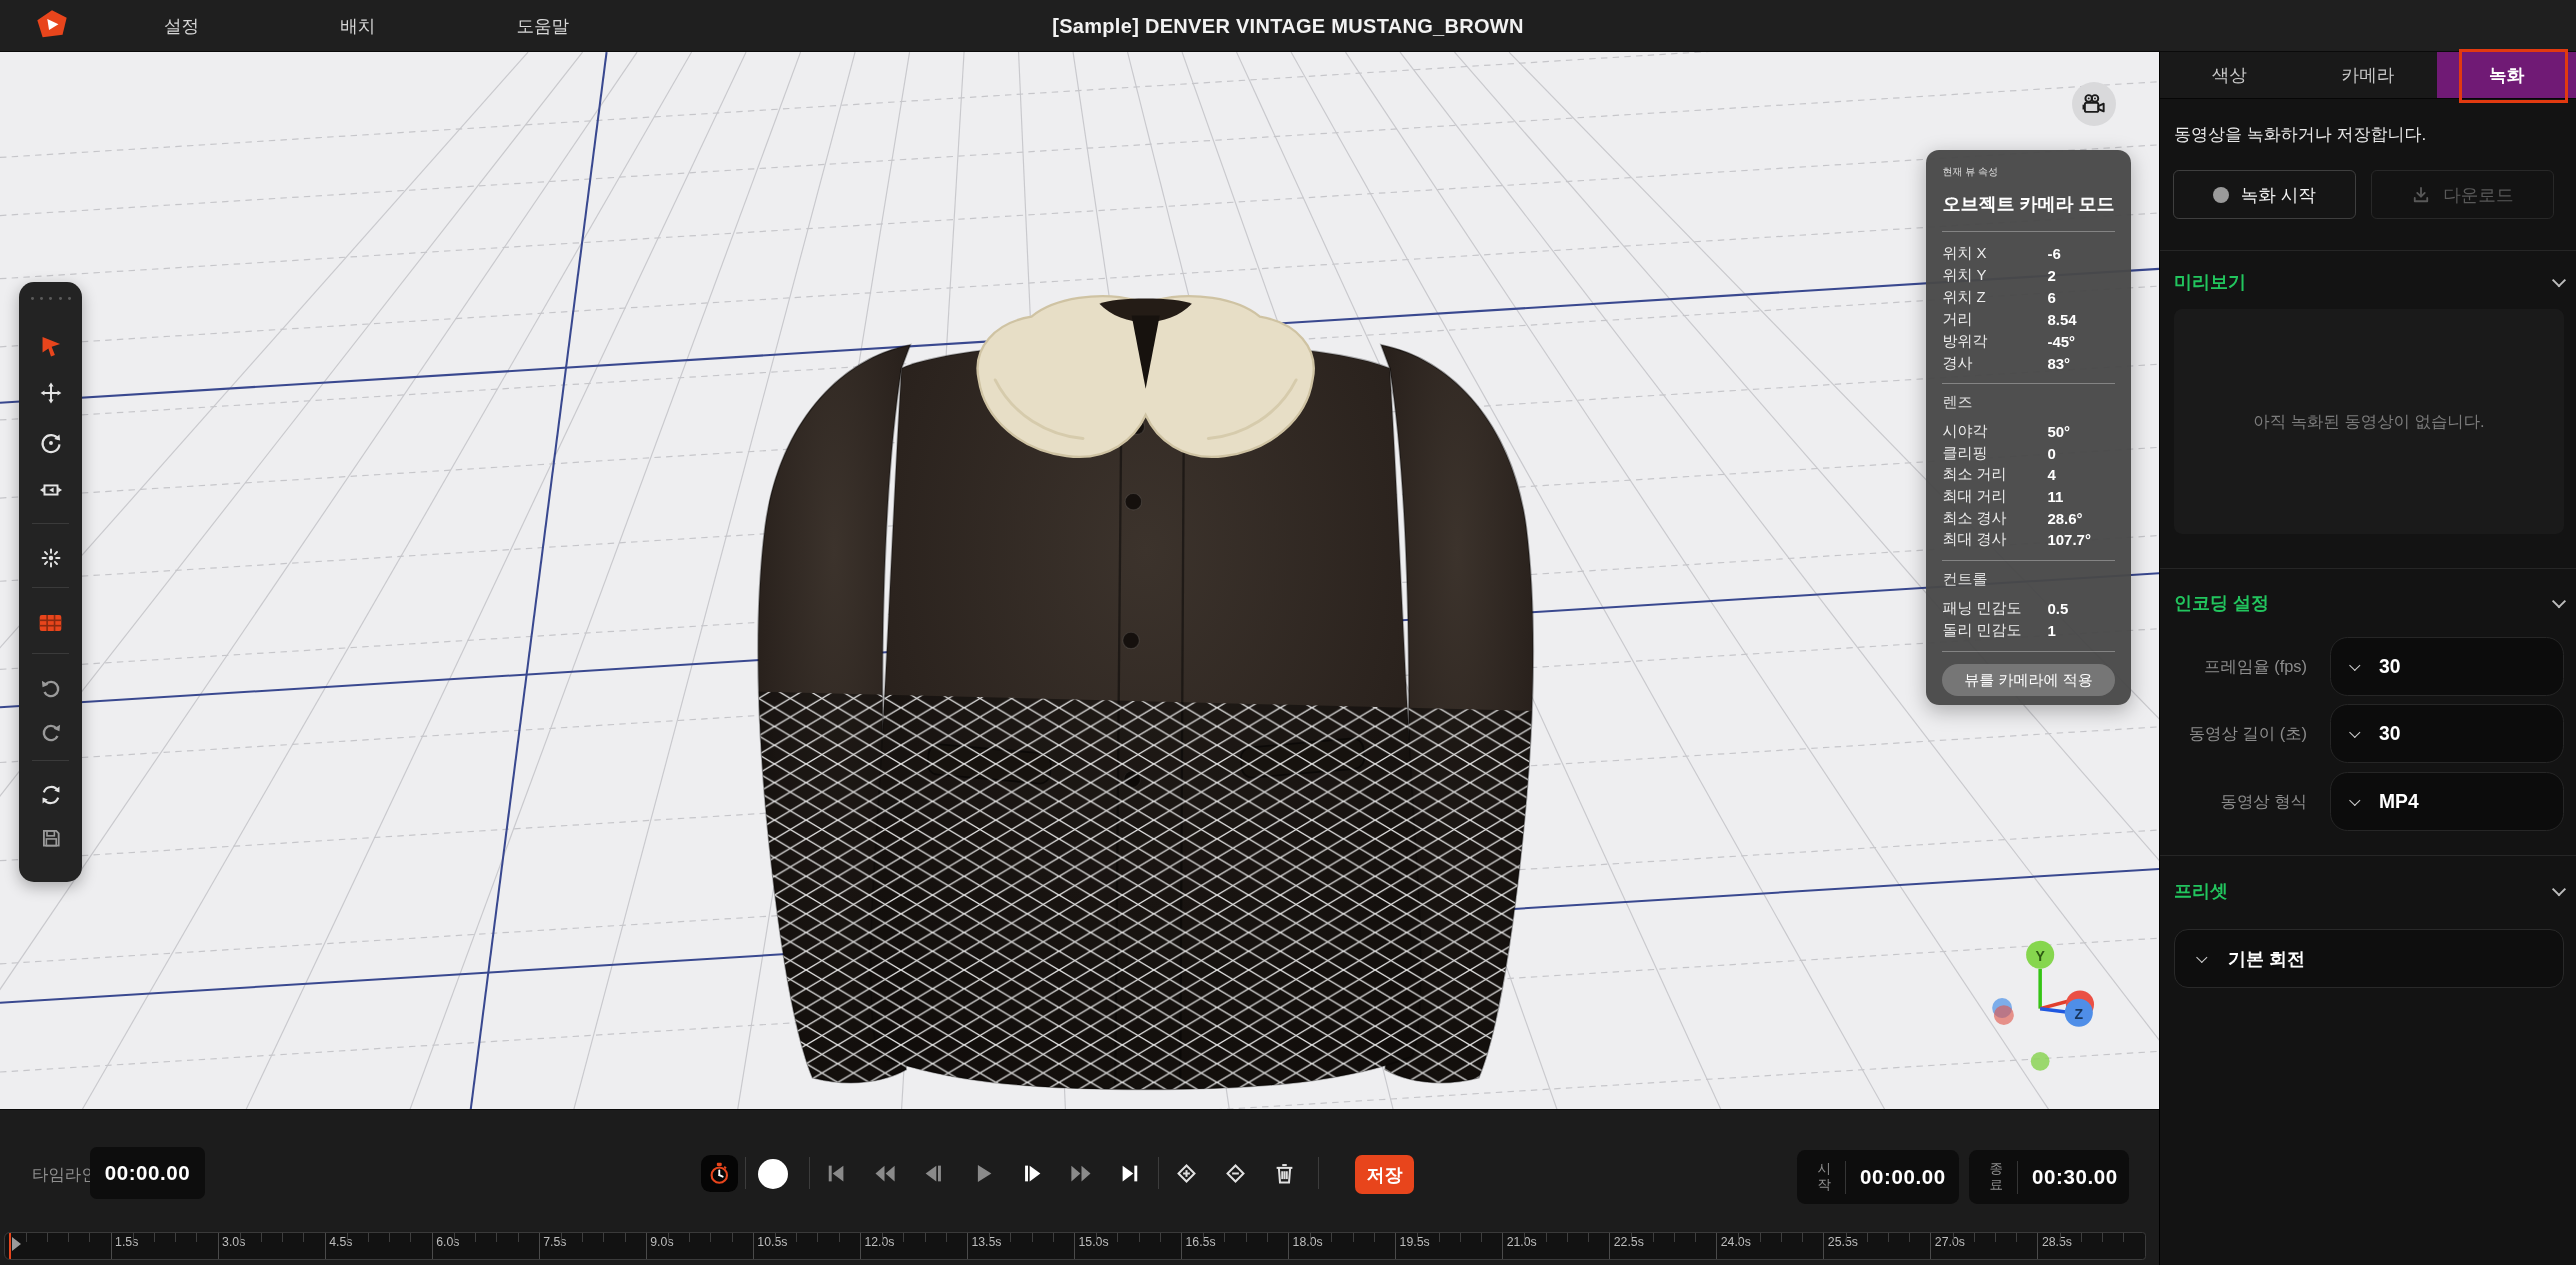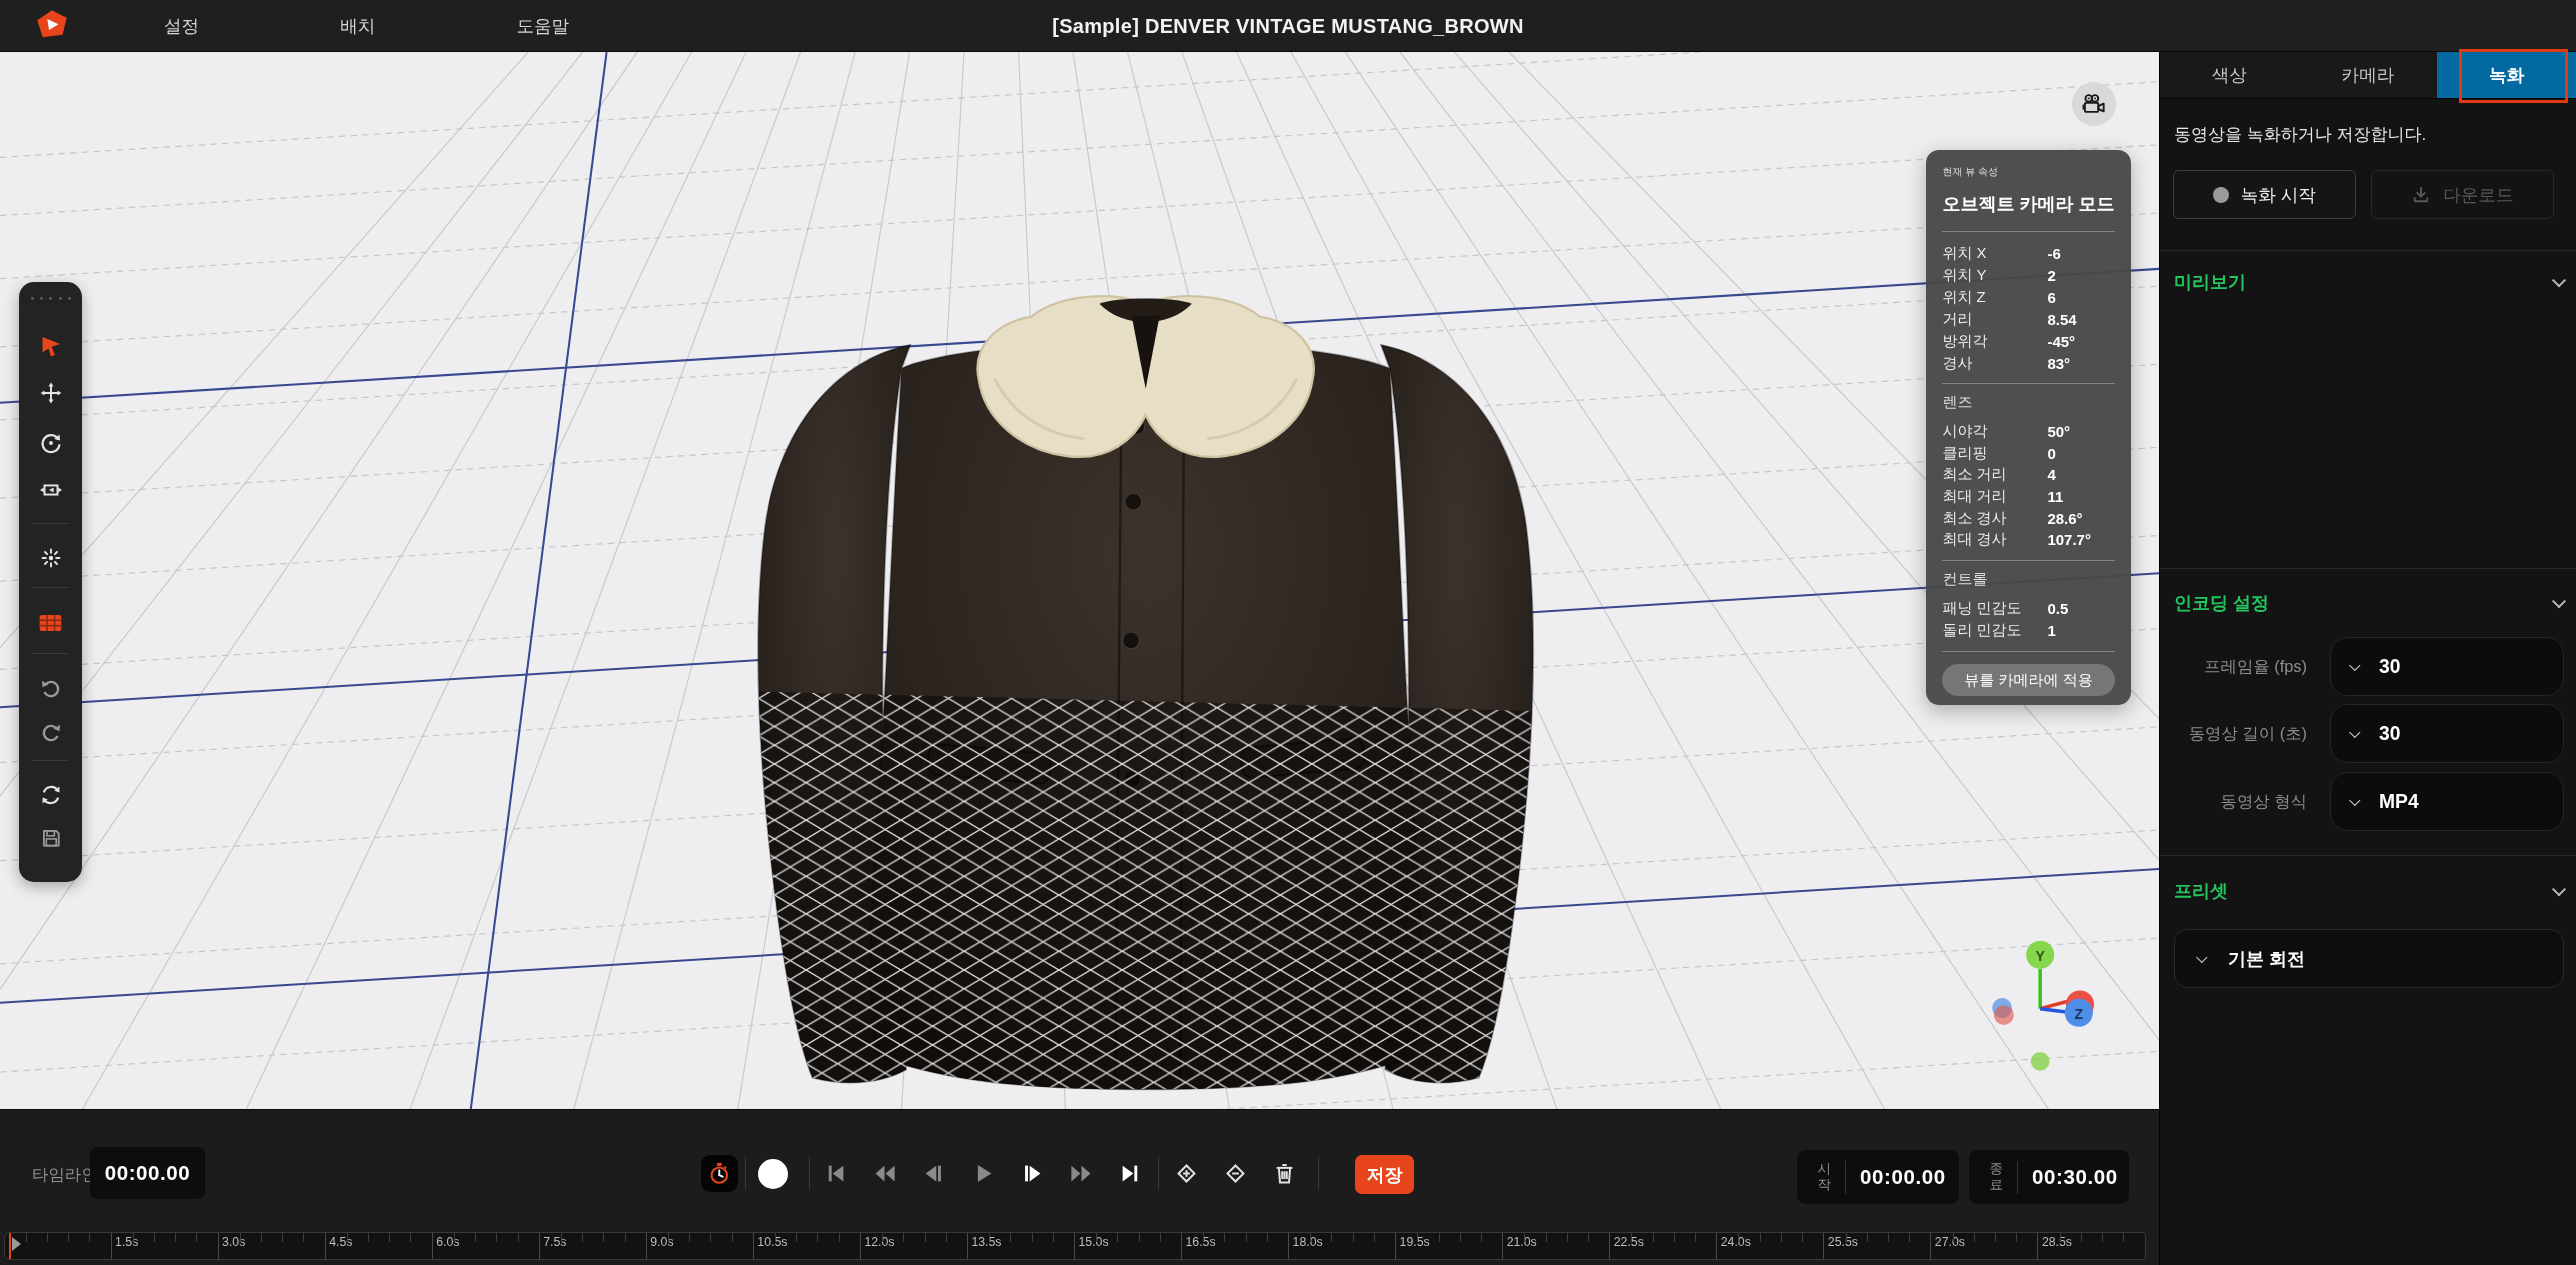--- a/index.html
+++ b/index.html
@@ -40,21 +40,21 @@
   .cp-row .rv { font-weight:700; color:#fff; }
   .cp-sec   { font-size:15px; color:#dcdcdc; margin:9.4px 0 8.2px; }
   .cp-btn   { margin-top:13px; width:100%; height:32px; border-radius:16px; background:#767676;
               color:#fff; font-size:15px; display:flex; align-items:center; justify-content:center; cursor:pointer; }
 
   
   .sidebar { position:absolute; left:2159px; top:52px; width:417px; height:1214px;
              background:#131313; border-left:1.2px solid #000; z-index:4; }
   .tabsrow { position:relative; height:47px; background:#191919; border-bottom:1.8px solid #060606; display:flex; }
   .tab { flex:1; display:flex; align-items:center; justify-content:center; color:#c9c9c9; font-size:17.6px; cursor:pointer; }
-  .tab.active { background:#0369a1; color:#ffffff; font-weight:600; }
+  .tab.active { background:#701a75; color:#ffffff; font-weight:600; }
   .annotation-box { position:absolute; left:2459px; top:49px; width:109px; height:54px;
                     border:3.5px solid #e23a10; z-index:20; pointer-events:none; }
   .sb-desc { position:absolute; left:14px; top:71px; font-size:17px; color:#e8e8e8; }
   .sb-btnrow { position:absolute; left:13px; top:118px; width:391px; display:flex; gap:15px; }
   .sb-btn { width:183px; height:49px; border-radius:5.9px; display:flex; align-items:center;
             justify-content:center; gap:11.7px; font-size:17.6px; cursor:pointer; }
   .sb-btn.rec { background:#151515; border:1.2px solid #3f3f3f; color:#f2f2f2; }
   .sb-btn.dl  { background:#131313; border:1.2px solid #282828; color:#595959; }
   .rec-dot { width:16px; height:16px; border-radius:50%; background:#9a9a9a; }
   .sb-div { position:absolute; left:0; width:417px; height:1.2px; background:#262626; }
@@ -445,20 +445,23 @@
       <span>다운로드</span>
     </div>
   </div>
 
   <div class="sb-div" style="top:198px"></div>
 
   <div class="sec-h" style="top:218px">
     <span>미리보기</span>
     <span class="chev"></span>
   </div>
+  <div class="pv-box">
+    <span>아직 녹화된 동영상이 없습니다.</span>
+  </div>
 
   <div class="sb-div" style="top:516px"></div>
 
   <div class="sec-h" style="top:539px">
     <span>인코딩 설정</span>
     <span class="chev"></span>
   </div>
 
   <div class="enc-row" style="top:585px">
     <div class="enc-label">프레임율 (fps)</div>

